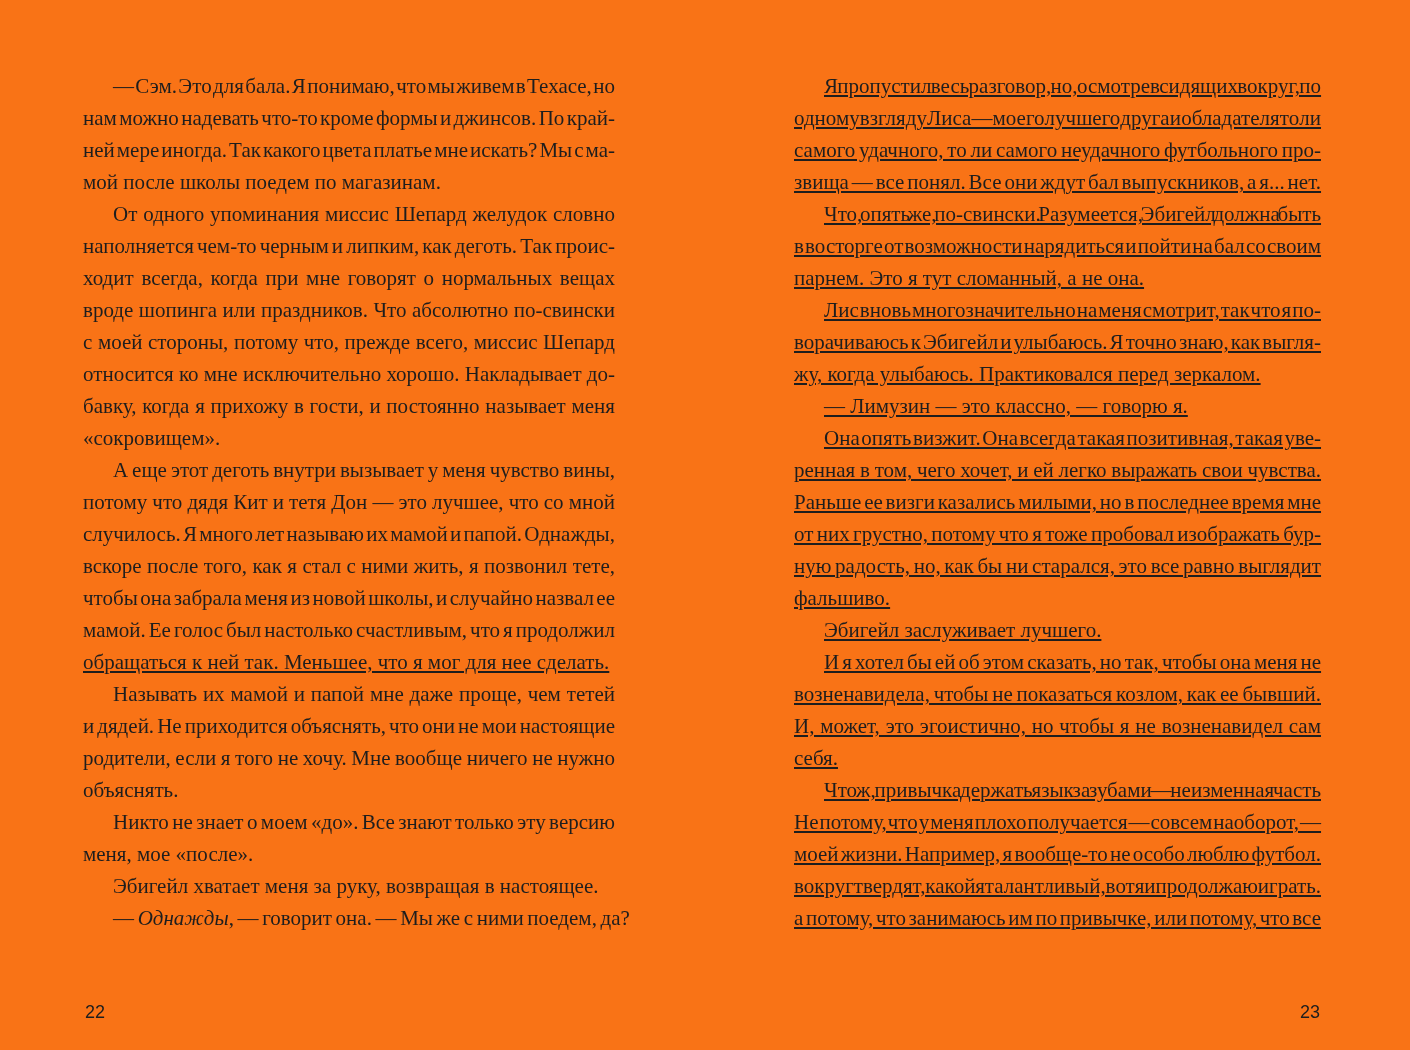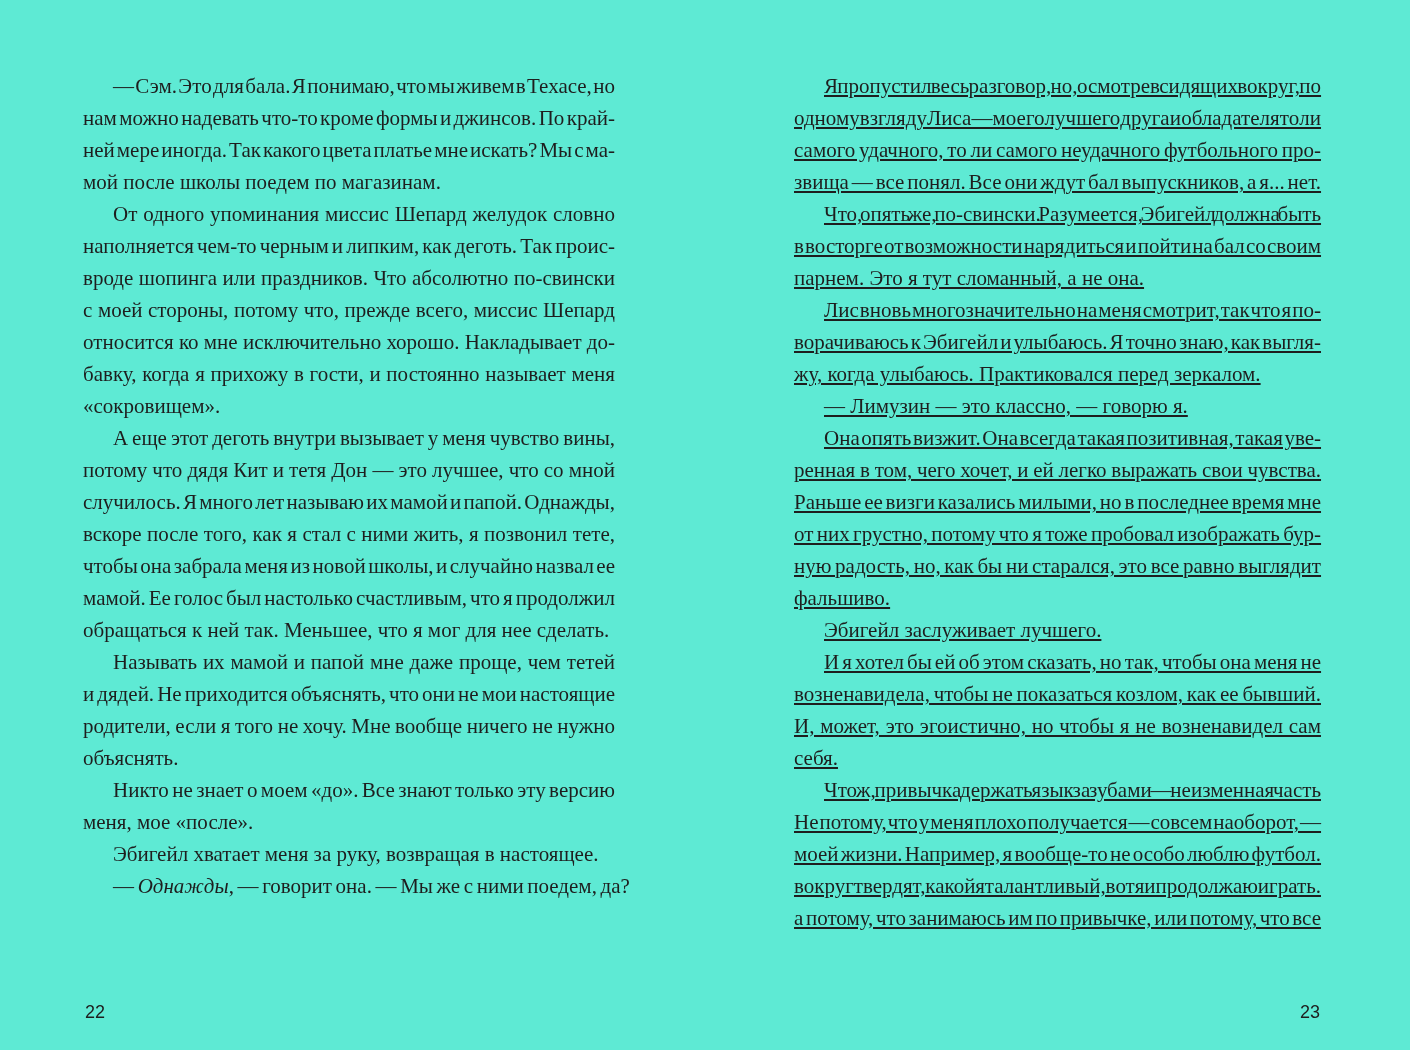--- a/index.html
+++ b/index.html
@@ -38,41 +38,42 @@
     font-size: 18px;
     line-height: 20px;
     color: #1e1e1e;
   }
   .folio-left  { left: 85px; }
   .folio-right { right: 90px; }
 </style>
 </head>
 <body>
 
-<div class="spread" style="background: #5eead4;">
+<div class="spread" style="background: #f97316;">
   <section class="page">
     <div class="text-column" id="col-left" style="color: rgb(30, 30, 30);">
         <div class="tline indent" style="word-spacing: -3.88px;"><span>— Сэм. Это для бала. Я понимаю, что мы живем в Техасе, но</span></div>
         <div class="tline" style="word-spacing: -2.85px; text-align: right;"><span>нам можно надевать что-то кроме формы и джинсов. По край-</span></div>
         <div class="tline" style="word-spacing: -3.22px;"><span>ней мере иногда. Так какого цвета платье мне искать? Мы с ма-</span></div>
         <div class="tline" style="word-spacing: 0px;"><span>мой после школы поедем по магазинам.</span></div>
         <div class="tline indent" style="word-spacing: 0.65px;"><span>От одного упоминания миссис Шепард желудок словно</span></div>
         <div class="tline" style="word-spacing: -2.12px;"><span>наполняется чем-то черным и липким, как деготь. Так проис-</span></div>
+        <div class="tline" style="word-spacing: 2.43px;"><span>ходит всегда, когда при мне говорят о нормальных вещах</span></div>
         <div class="tline" style="word-spacing: 0.23px;"><span>вроде шопинга или праздников. Что абсолютно по-свински</span></div>
         <div class="tline" style="word-spacing: 0.31px;"><span>с моей стороны, потому что, прежде всего, миссис Шепард</span></div>
         <div class="tline" style="word-spacing: 0.02px;"><span>относится ко мне исключительно хорошо. Накладывает до-</span></div>
         <div class="tline" style="word-spacing: 0.48px;"><span>бавку, когда я прихожу в гости, и постоянно называет меня</span></div>
         <div class="tline" style="word-spacing: 0px;"><span>«сокровищем».</span></div>
         <div class="tline indent" style="word-spacing: -1.3px;"><span>А еще этот деготь внутри вызывает у меня чувство вины,</span></div>
         <div class="tline" style="word-spacing: -0.15px;"><span>потому что дядя Кит и тетя Дон — это лучшее, что со мной</span></div>
         <div class="tline" style="word-spacing: -2.99px;"><span>случилось. Я много лет называю их мамой и папой. Однажды,</span></div>
         <div class="tline" style="word-spacing: 0.18px;"><span>вскоре после того, как я стал с ними жить, я позвонил тете,</span></div>
         <div class="tline" style="word-spacing: -2.76px;"><span>чтобы она забрала меня из новой школы, и случайно назвал ее</span></div>
         <div class="tline" style="word-spacing: -2.24px;"><span>мамой. Ее голос был настолько счастливым, что я продолжил</span></div>
-        <div class="tline" style="word-spacing: 0px;"><span>обращаться к ней так. Меньшее, что я мог для нее сделать.</span></div>
+        <div class="tline" style="word-spacing: 0px; text-decoration: underline;"><span>обращаться к ней так. Меньшее, что я мог для нее сделать.</span></div>
         <div class="tline indent" style="word-spacing: 0.57px;"><span>Называть их мамой и папой мне даже проще, чем тетей</span></div>
         <div class="tline" style="word-spacing: -2.21px;"><span>и дядей. Не приходится объяснять, что они не мои настоящие</span></div>
         <div class="tline" style="word-spacing: -0.66px;"><span>родители, если я того не хочу. Мне вообще ничего не нужно</span></div>
         <div class="tline" style="word-spacing: 0px;"><span>объяснять.</span></div>
         <div class="tline indent" style="word-spacing: -1.82px;"><span>Никто не знает о моем «до». Все знают только эту версию</span></div>
         <div class="tline" style="word-spacing: 0px;"><span>меня, мое «после».</span></div>
         <div class="tline indent" style="word-spacing: 0px;"><span>Эбигейл хватает меня за руку, возвращая в настоящее.</span></div>
         <div class="tline indent" style="word-spacing: -1.63px;"><span>— <i>Однажды</i>, — говорит она. — Мы же с ними поедем, да?</span></div>
       </div>
     <div class="folio folio-left" style="color: rgb(30, 30, 30);">22</div>

